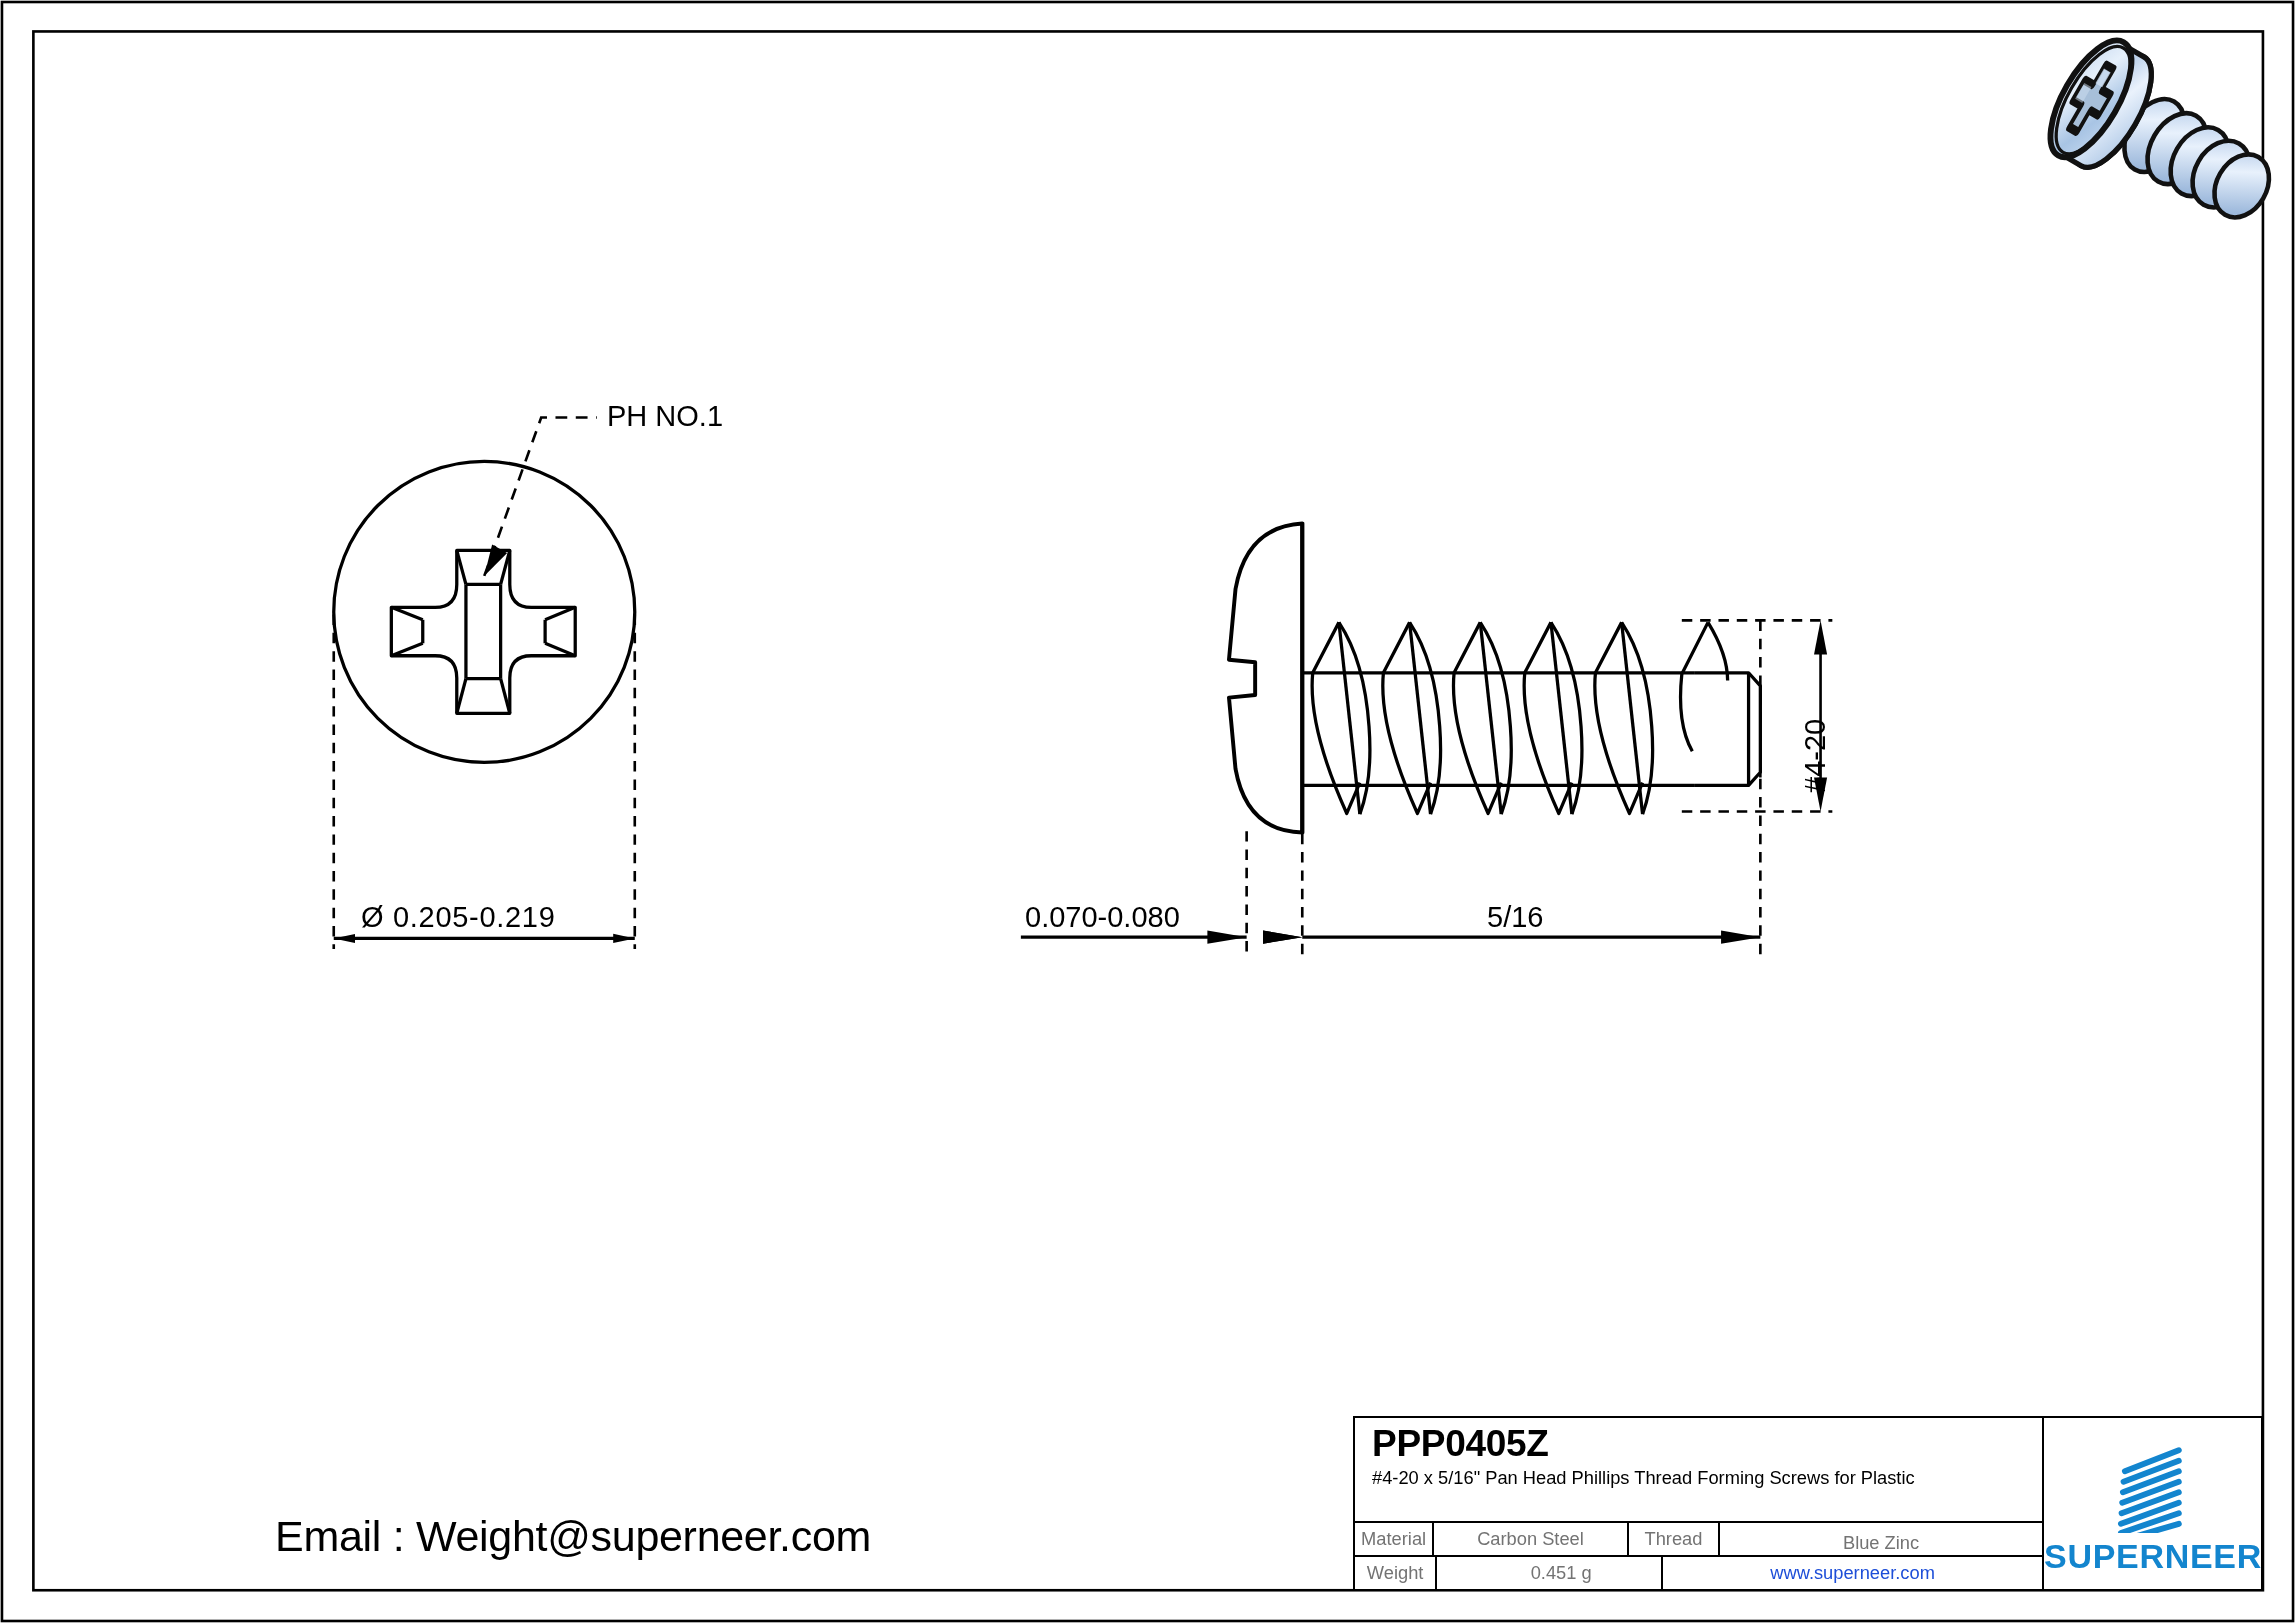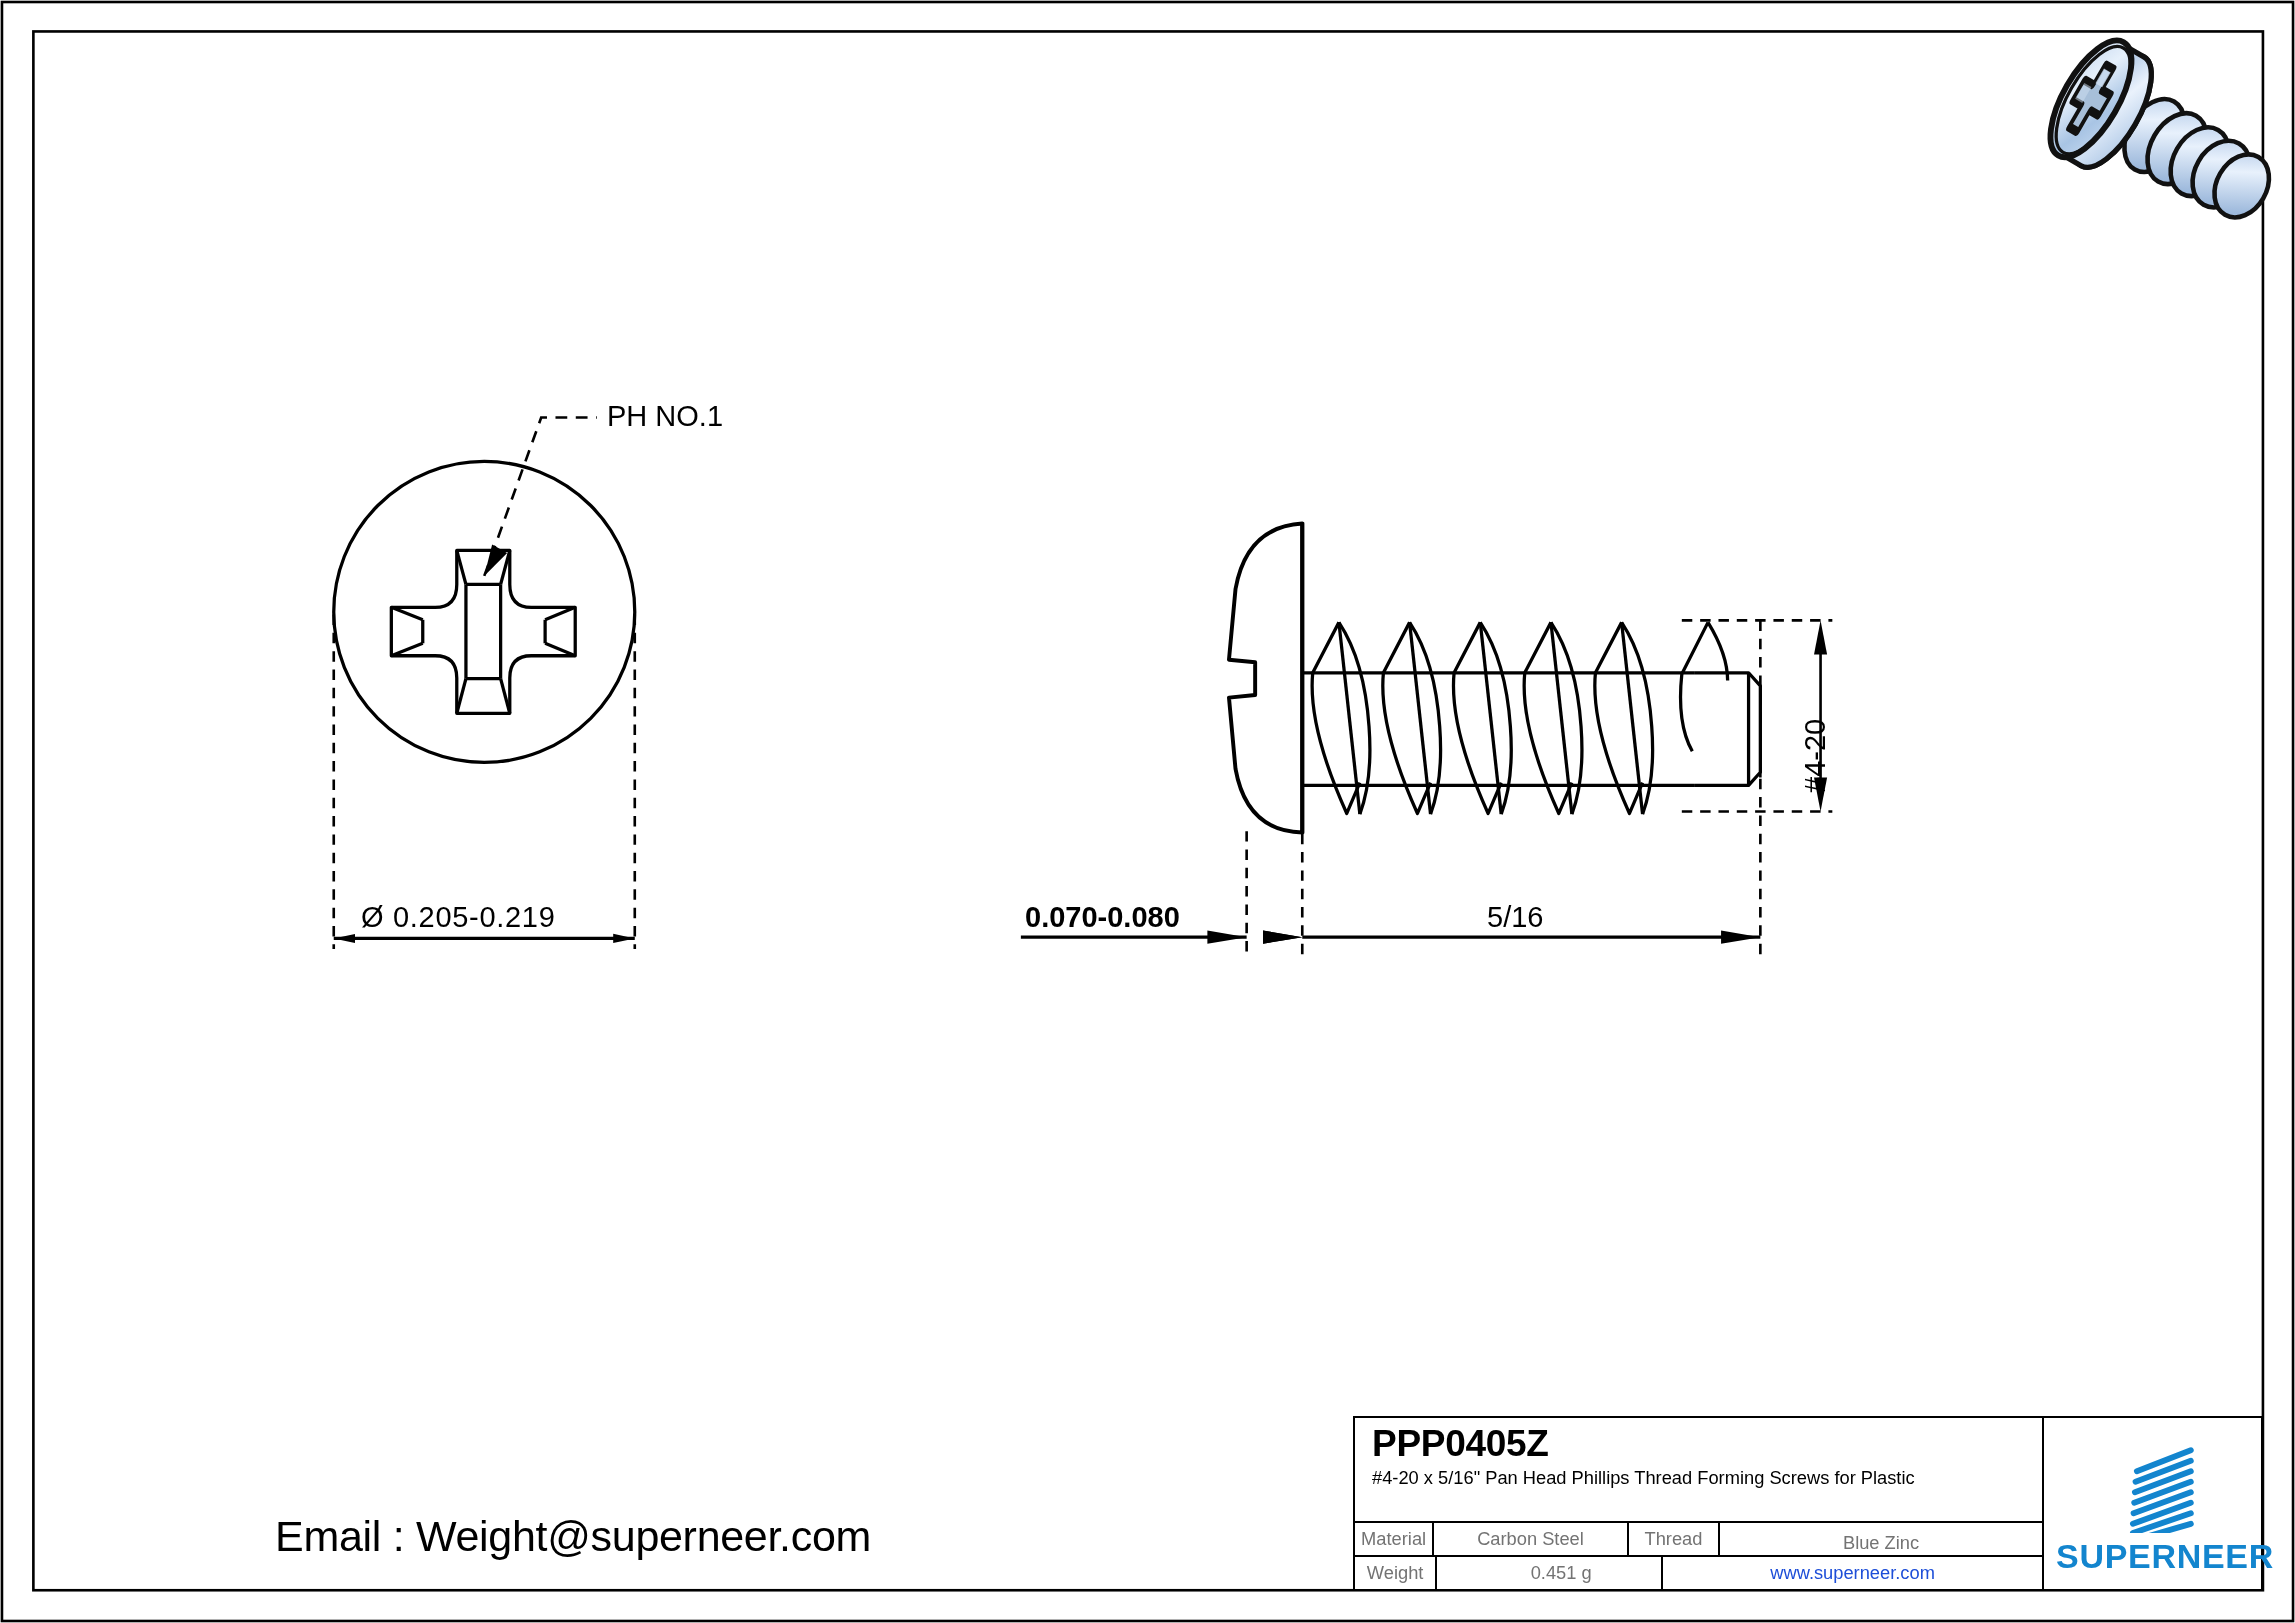--- a/index.html
+++ b/index.html
@@ -95,21 +95,20 @@
   .c-value2 { width: 346px; margin-top: 8px; }
   .c-weightval { width: 209px; margin-left: 24px; }
   .c-url { width: 392px; color: #1d4ed8; }
   #tb-logo {
     flex: 1 1 auto;
     position: relative;
     display: flex;
     flex-direction: column;
     align-items: center;
     justify-content: center;
-    margin-left: 12px;
   }
   #logo-mark { margin-top: 9.2px; }
   #logo-word {
     font-size: 34px;
     font-weight: bold;
     color: #1385ce;
     letter-spacing: 0.7px;
     margin-top: 3.9px;
   }
   
@@ -318,21 +317,21 @@
         <path d="M -14,-50 L 14,-50 L 14,-24 L -14,-24 Z" opacity="0.8"></path>
         <path d="M -50,12 L -20,12 L -20,-16 L -50,-16 Z" opacity="0.5"></path>
       </g>
     </g>
   </svg>
 
   <div class="txt dimtext" style="left:607px; top:400px; font-size:29px;">PH NO.1</div>
 
   <div class="txt dimtext" style="left:361px; top:901px; font-size:29px; letter-spacing:0.7px;">Ø  0.205-0.219</div>
 
-  <div class="txt dimtext" style="left:1025px; top:901px; font-size:29px;font-weight:bold;">0.070-0.080</div>
+  <div class="txt dimtext" style="left:1025px; top:901px; font-size:29px;">0.070-0.080</div>
 
   <div class="txt dimtext" style="left:1487px; top:901px; font-size:29px;">5/16</div>
 
   <div class="txt dimtext rot90" style="left:1799px; top:793px; font-size:29px;">#4-20</div>
 
   <div class="txt" id="email">Email : Weight@superneer.com</div>
 
   <div id="titleblock">
     <div id="tb-left">
 

